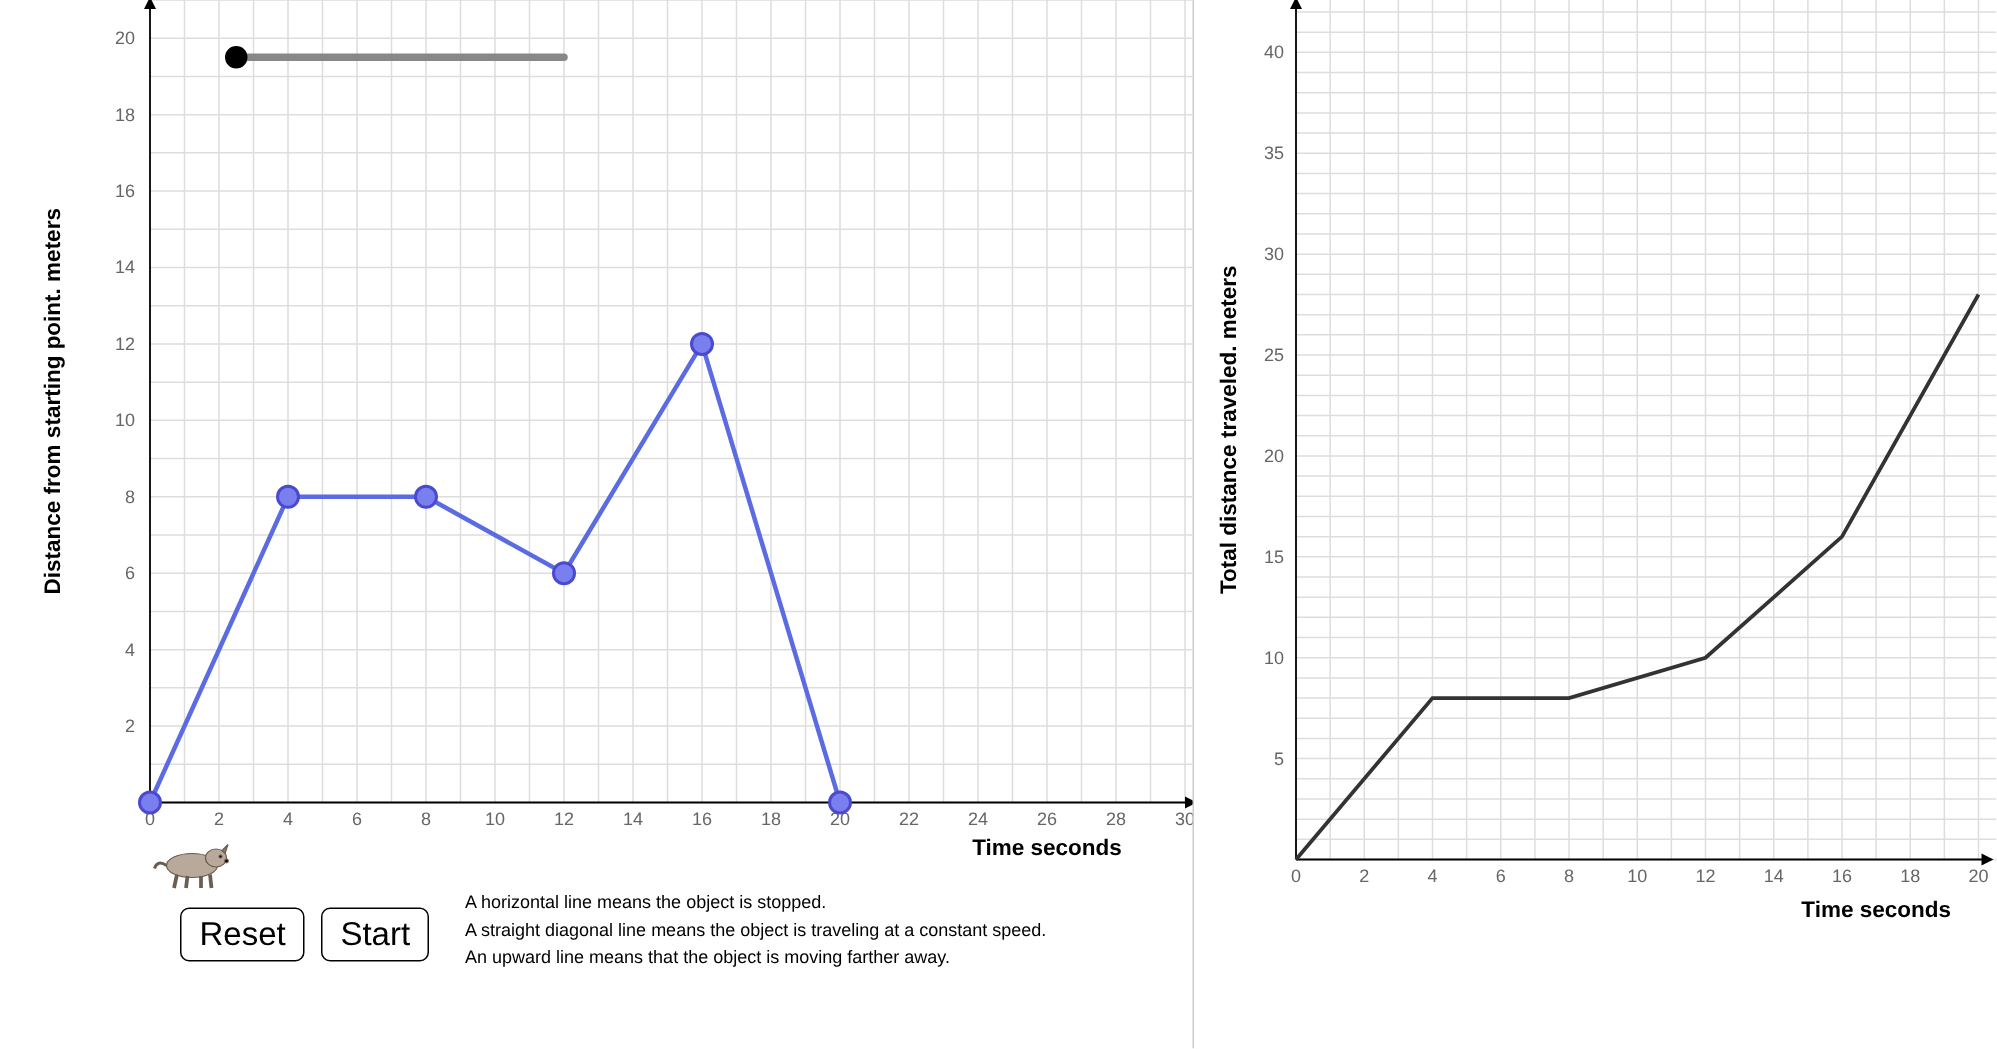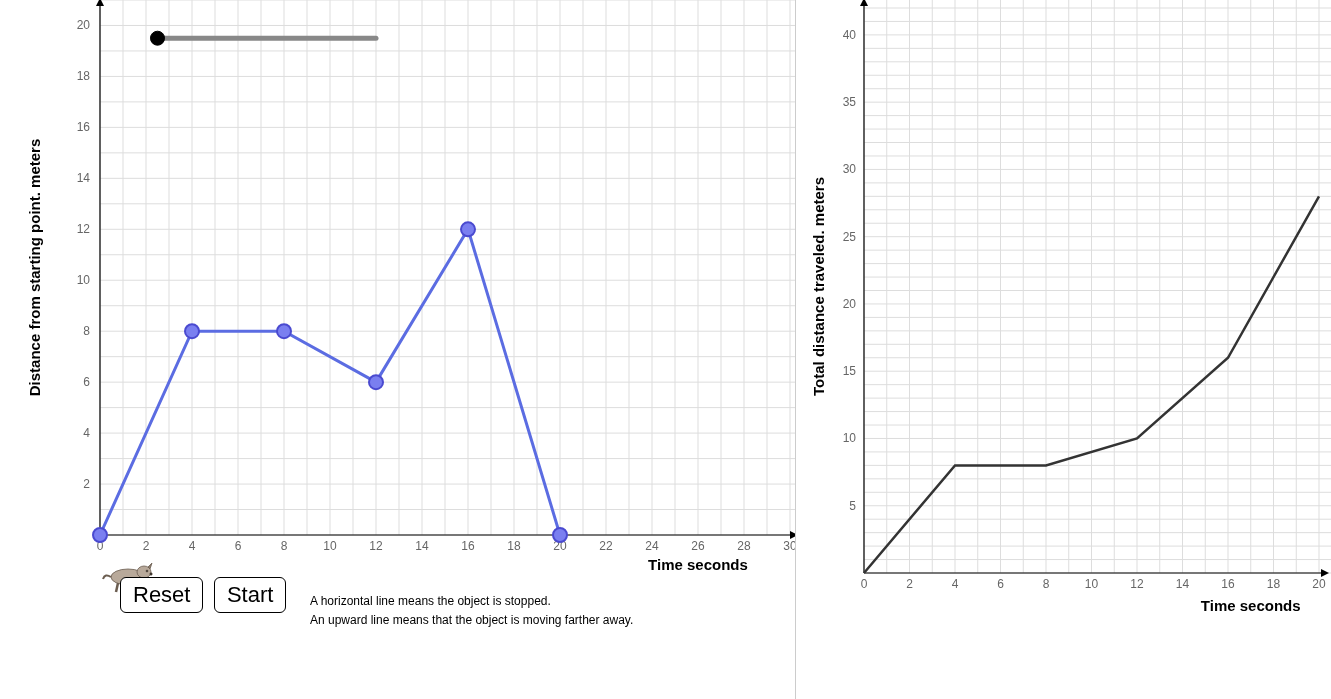--- a/index.html
+++ b/index.html
@@ -69,21 +69,21 @@
     stroke-width: 2;
   }
   .data-line-dark {
     stroke: #333;
     stroke-width: 2.5;
     fill: none;
   }
   .controls {
     position: absolute;
     left: 120px;
-    top: 577px;
+    top: 605px;
   }
   .ctrl-btn {
     font-family: Arial, Helvetica, sans-serif;
     font-size: 22px;
     background: #fff;
     border: 1.5px solid #000;
     border-radius: 6px;
     padding: 4px 12px;
     cursor: pointer;
     margin-right: 6px;
@@ -223,20 +223,21 @@
       </svg>
     </div>
 
     <div class="controls">
       <button class="ctrl-btn">Reset</button>
       <button class="ctrl-btn">Start</button>
     </div>
 
     <div class="info-text">
       <div>A horizontal line means the object is stopped.</div>
+      <div>A straight diagonal line means the object is traveling at a constant speed.</div>
       <div>An upward line means that the object is moving farther away.</div>
     </div>
   </div>
 
   <div class="panel panel-right">
     <svg id="svg-right" width="535" height="699">
         <line x1="68" y1="0" x2="68" y2="573" class="grid-line"></line>
         <line x1="90.75" y1="0" x2="90.75" y2="573" class="grid-line"></line>
         <line x1="113.5" y1="0" x2="113.5" y2="573" class="grid-line"></line>
         <line x1="136.25" y1="0" x2="136.25" y2="573" class="grid-line"></line>

